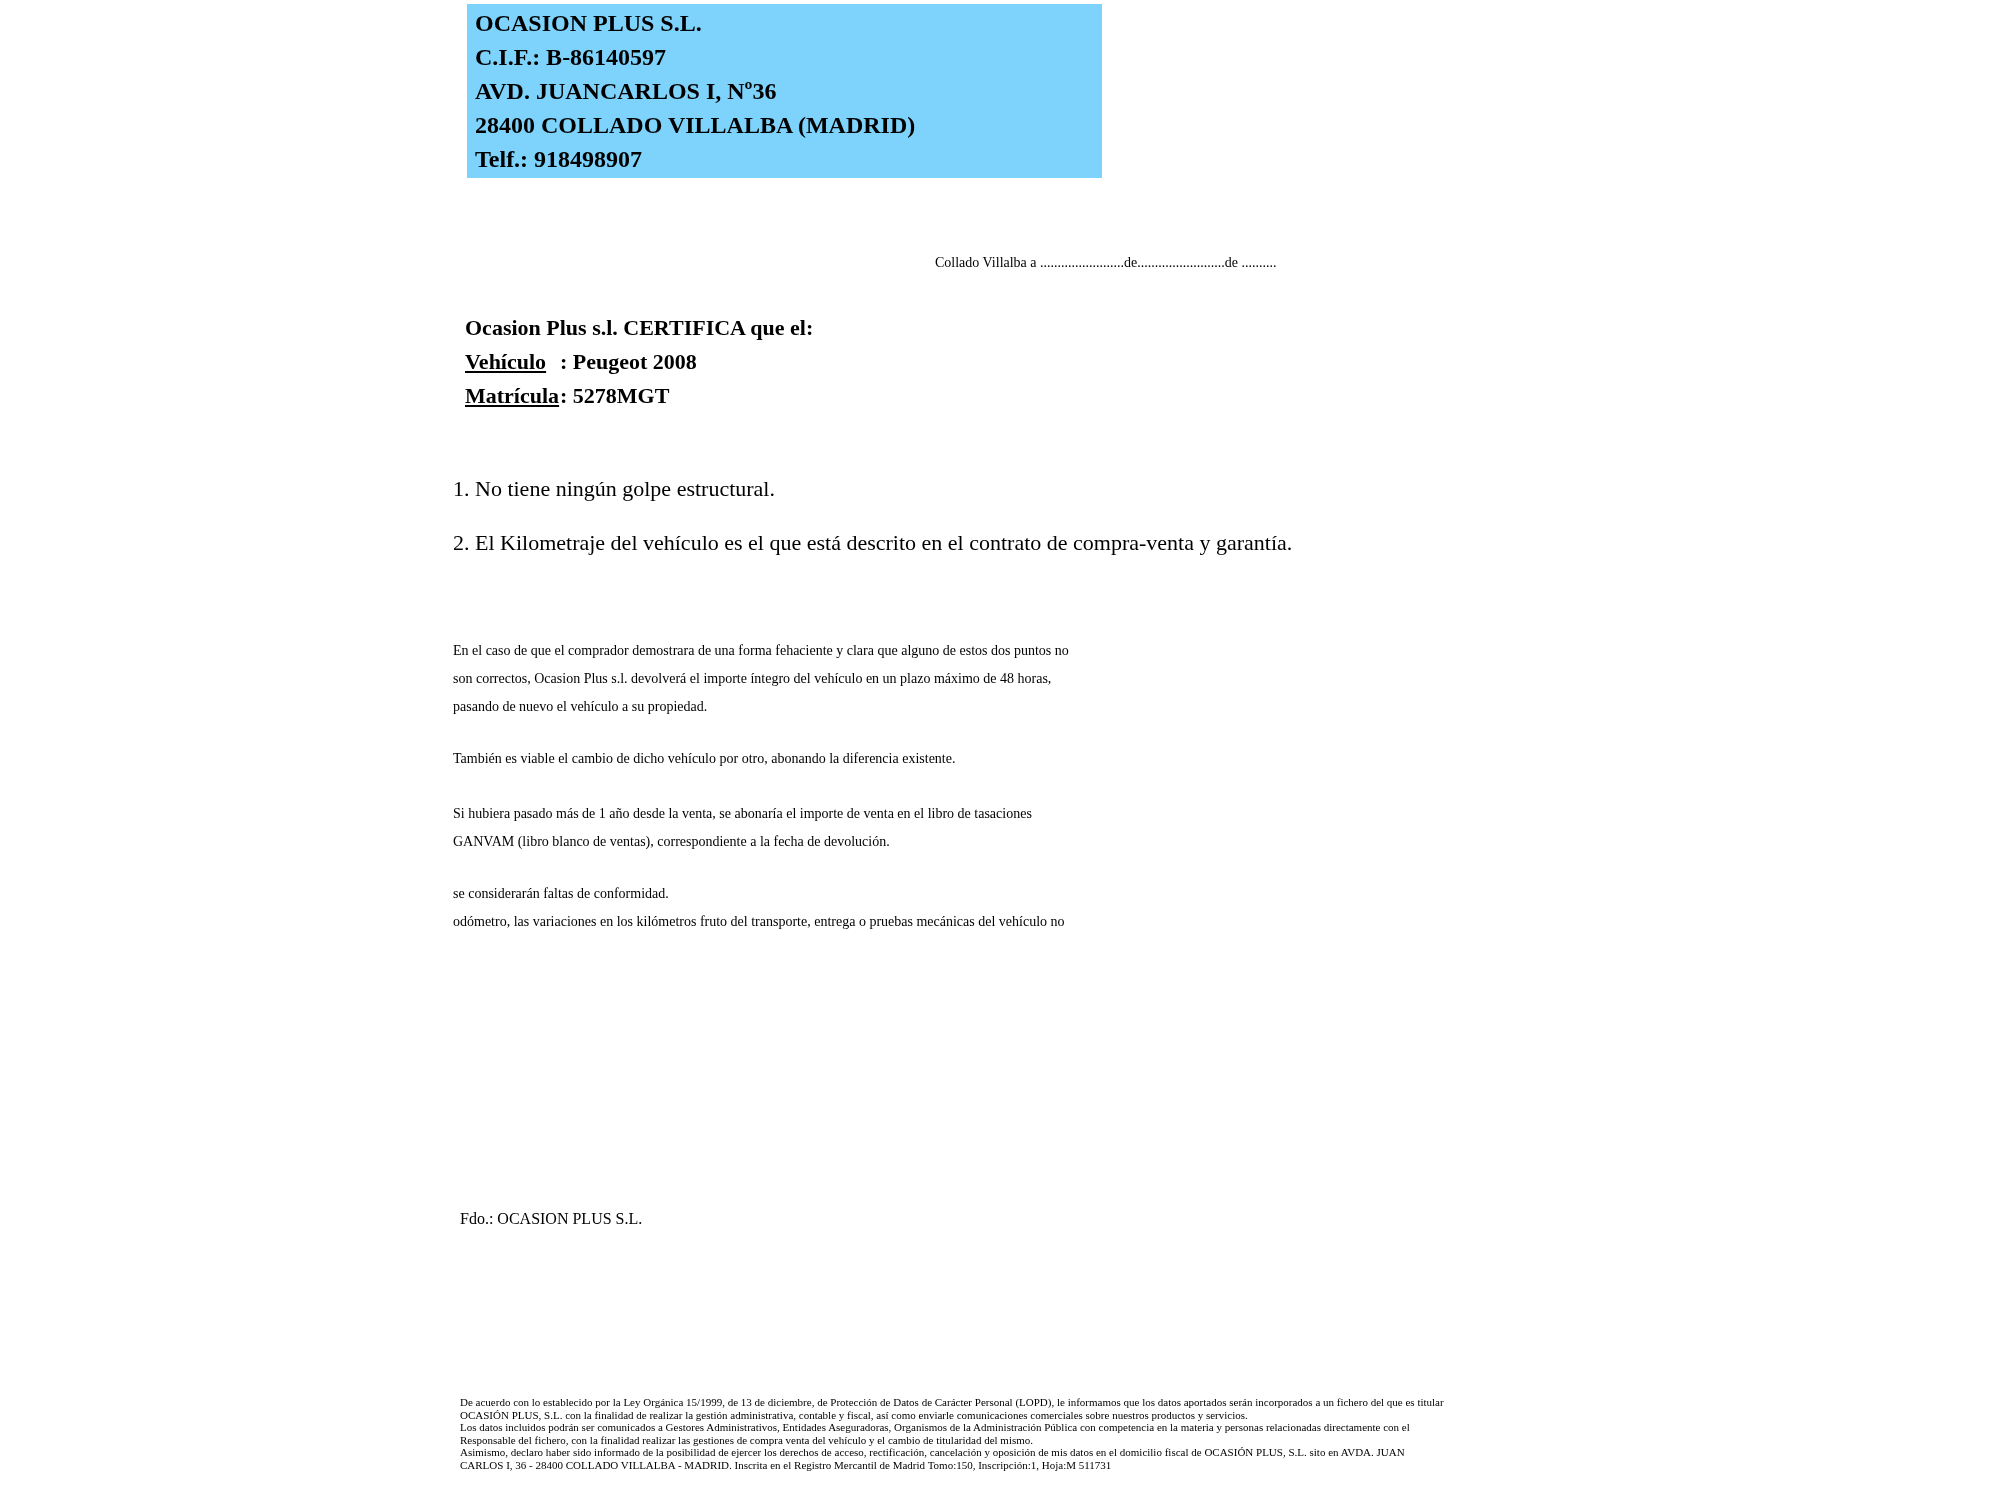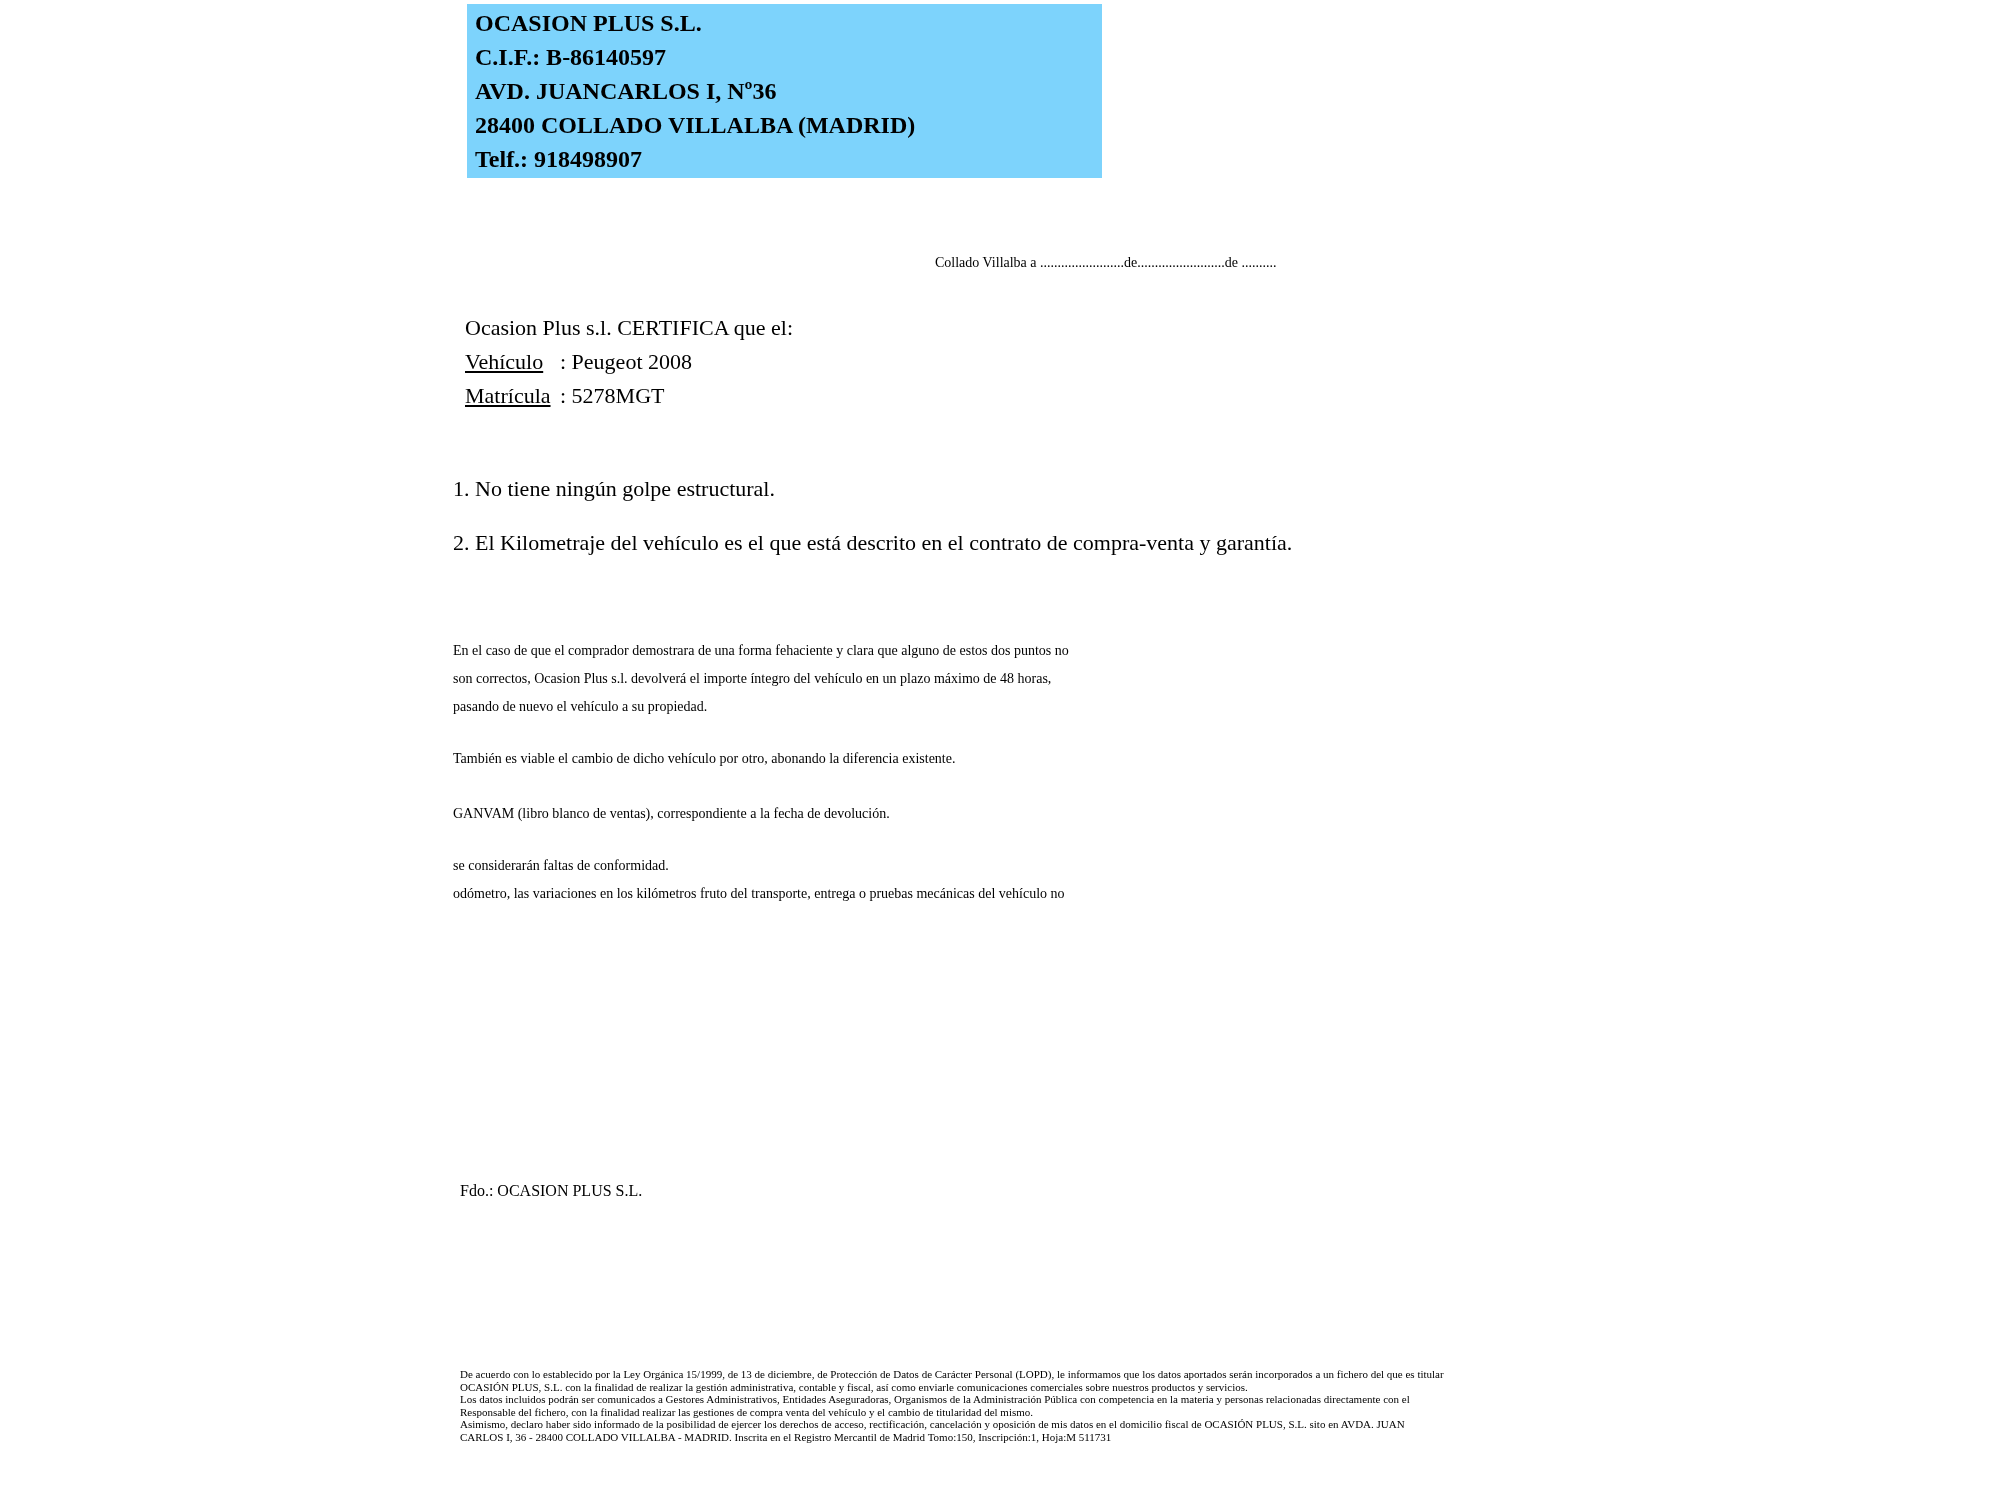--- a/index.html
+++ b/index.html
@@ -30,20 +30,21 @@
     margin: 72px 0 0 935px;
     font-size: 14px;
     line-height: 26px;
     white-space: nowrap;
   }
 
   .certify {
     margin: 35px 0 0 465px;
     font-size: 22px;
     line-height: 34px;
+    font-weight: bold;
   }
   .cert-line { white-space: nowrap; }
   .cert-label-box { display: inline-block; width: 95px; }
   .underline { text-decoration: underline; }
 
   .item {
     margin-left: 453px;
     font-size: 22px;
     line-height: 28px;
     white-space: nowrap;
@@ -108,20 +109,21 @@
     <div class="pline">En el caso de que el comprador demostrara de una forma fehaciente y clara que alguno de estos dos puntos no</div>
     <div class="pline">son correctos, Ocasion Plus s.l. devolverá el importe íntegro del vehículo en un plazo máximo de 48 horas,</div>
     <div class="pline">pasando de nuevo el vehículo a su propiedad.</div>
   </div>
 
   <div class="para para-2">
     <div class="pline">También es viable el cambio de dicho vehículo por otro, abonando la diferencia existente.</div>
   </div>
 
   <div class="para para-3">
+    <div class="pline">Si hubiera pasado más de 1 año desde la venta, se abonaría el importe de venta en el libro de tasaciones</div>
     <div class="pline">GANVAM (libro blanco de ventas), correspondiente a la fecha de devolución.</div>
   </div>
 
   <div class="para para-4">
     <div class="pline">se considerarán faltas de conformidad.</div>
     <div class="pline">odómetro, las variaciones en los kilómetros fruto del transporte, entrega o pruebas mecánicas del vehículo no</div>
   </div>
 
   <div class="signature">Fdo.: OCASION PLUS S.L.</div>
 

